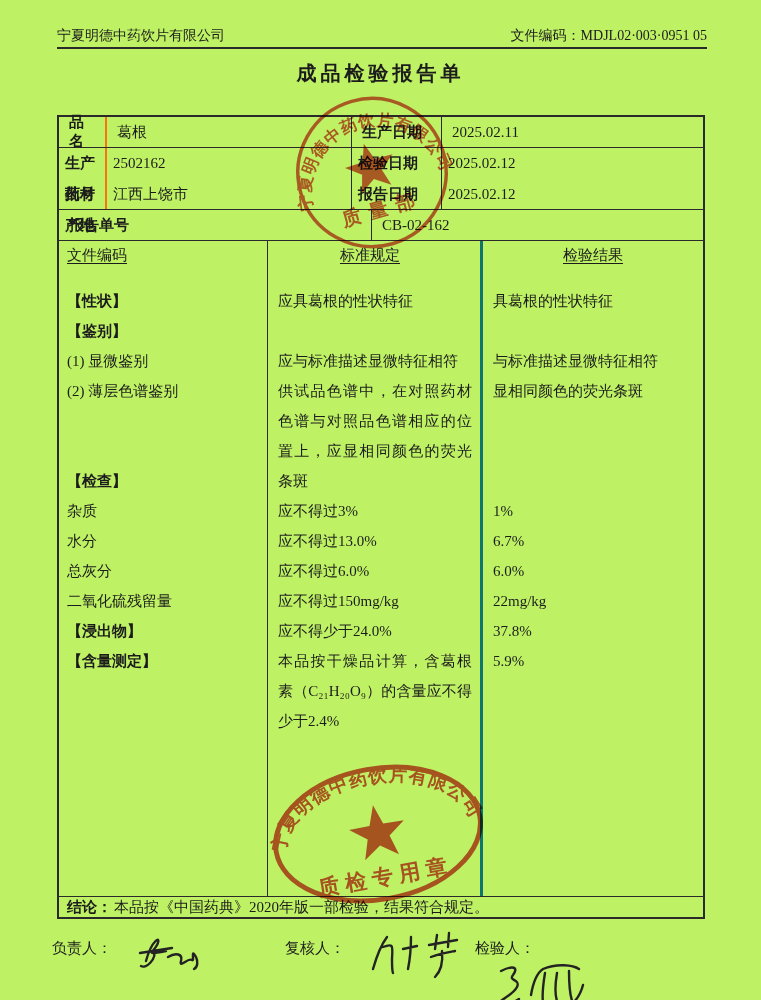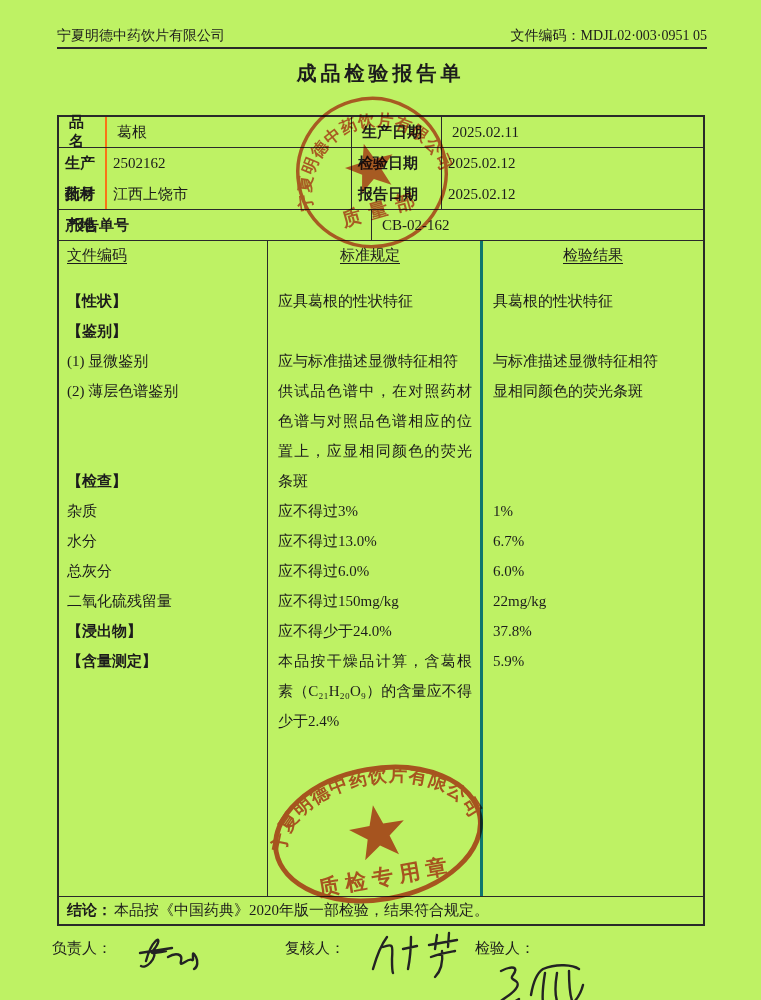--- a/index.html
+++ b/index.html
@@ -43,21 +43,21 @@
   .mh u { text-underline-offset:3px; }
   .mainbody { display:flex; flex-direction:column; height:627px; }
   .brow { display:flex; line-height:30px; }
   .brow.sp  { height:17px; }
   .brow.one { height:30px; }
   .brow.tall{ height:90px; }
   .brow.med { height:60px; }
   .brow.fill{ flex:1; }
   .just { text-align:justify; }
   
-  .concl { border-top:1px solid #2a2a2a; height:28px; display:flex;
+  .concl { border-top:1px solid #2a2a2a; height:21px; display:flex;
     align-items:center; padding-left:8px; font-size:15px; }
   .concl .lbl { margin-right:2px; }
 
   
   .sig-row { position:absolute; top:933px; left:47px; right:54px; height:60px; font-size:15px; }
   .sig-group { position:absolute; display:flex; align-items:flex-start; }
   .sig-g1 { left:5px; } .sig-g2 { left:238px; } .sig-g3 { left:428px;flex-direction:column; }
   .sig-group .role { line-height:30px; white-space:nowrap; }
   .sig-svg { margin-left:14px; margin-top:-4px; }
   .sig-svg path { fill:none; stroke:#232323; stroke-width:2.4;

